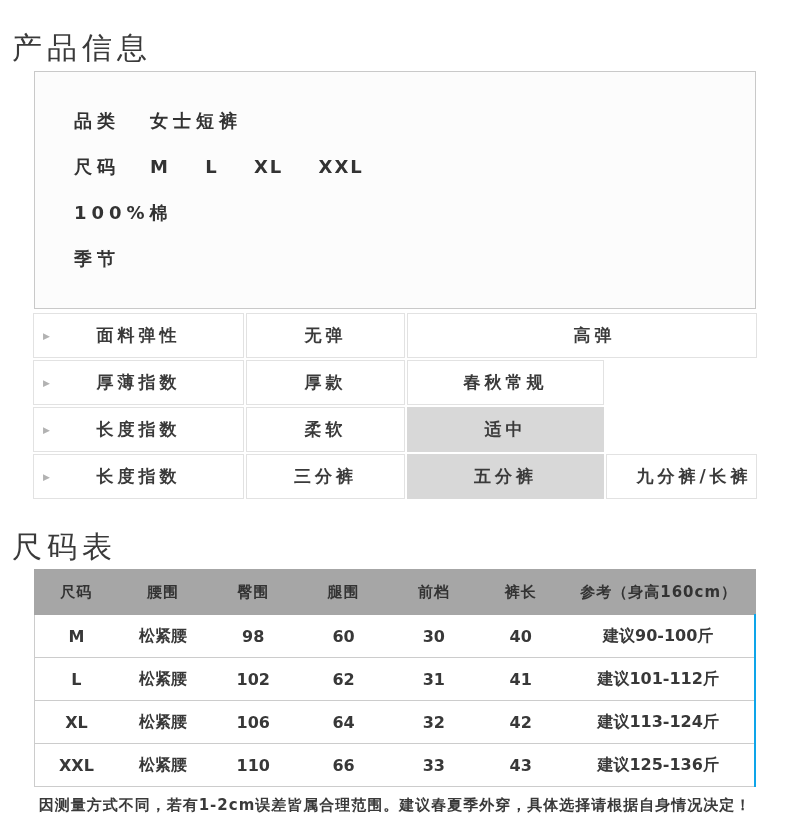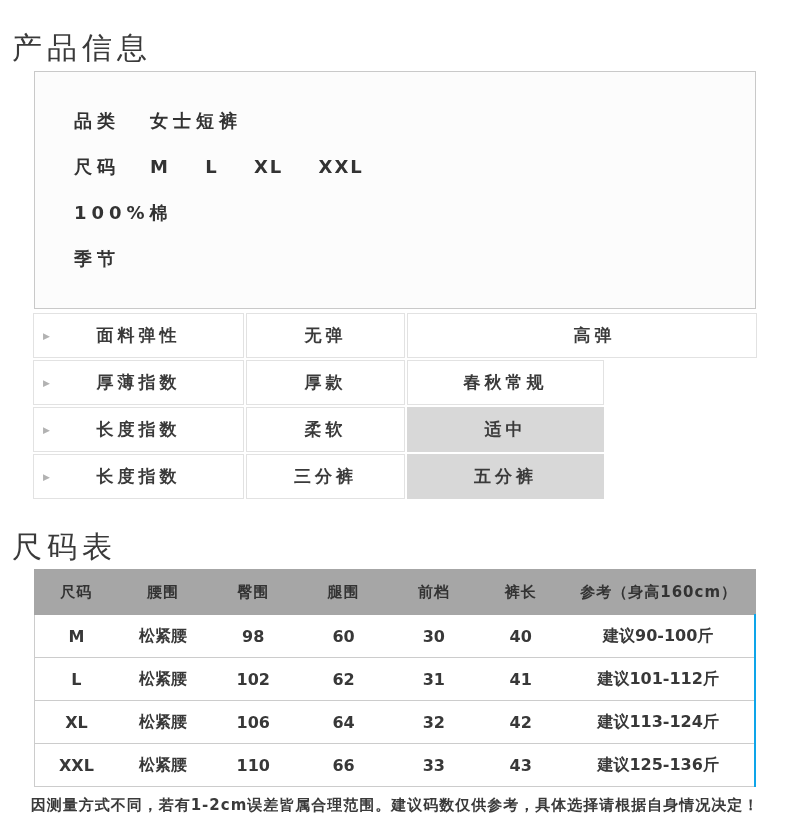--- a/index.html
+++ b/index.html
@@ -187,20 +187,21 @@
       <div class="attr-cell c2 selected">适中</div>
     </div>
 
     <div class="attr-row">
       <div class="attr-cell label-cell">
         <span class="tri">▶</span>
         <span>长度指数</span>
       </div>
       <div class="attr-cell c1">三分裤</div>
       <div class="attr-cell c2 selected">五分裤</div>
+      <div class="attr-cell c3">九分裤/长裤</div>
     </div>
 
   </div>
 
   <h2 class="section-title">尺码表</h2>
 
   <table class="size-table">
     <thead>
       <tr>
         <th class="col-s">尺码</th>
@@ -245,15 +246,15 @@
         <td>松紧腰</td>
         <td>110</td>
         <td>66</td>
         <td>33</td>
         <td>43</td>
         <td>建议125-136斤</td>
       </tr>
     </tbody>
   </table>
 
-  <div class="footer-note">因测量方式不同，若有1-2cm误差皆属合理范围。建议码数仅供参考，具体选择请根据自身情况决定！</div>
+  <div class="footer-note">因测量方式不同，若有1-2cm误差皆属合理范围。建议春夏季外穿，具体选择请根据自身情况决定！</div>
 
 </div>
 
 </body></html>

